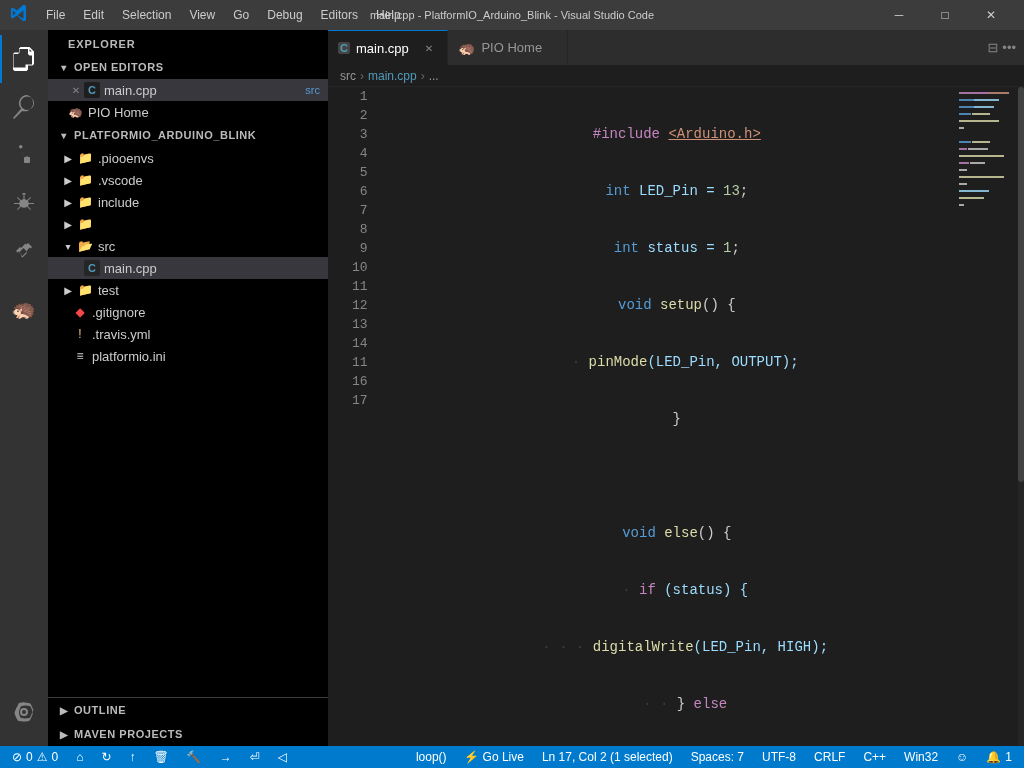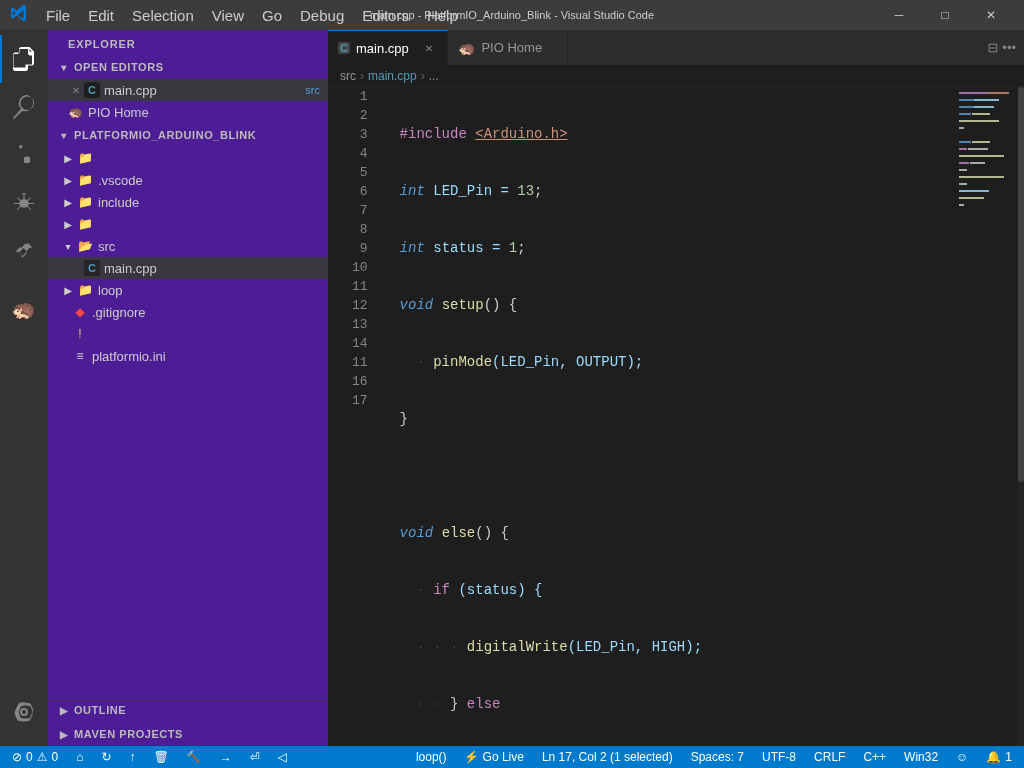--- a/index.html
+++ b/index.html
@@ -35,21 +35,21 @@
       font-size: 16px;
     }
     .titlebar-menus {
       display: flex;
       gap: 2px;
     }
     .titlebar-menu-item {
       padding: 2px 8px;
       cursor: pointer;
       color: #cccccc;
-      font-size: 15px;
+      font-size: 12px;
     }
     .titlebar-title {
       position: absolute;
       left: 50%;
       transform: translateX(-50%);
       color: #cccccc;
       font-size: 11px;
     }
     .titlebar-controls {
       display: flex;
@@ -105,21 +105,21 @@
       background: #0078d4;
     }
     .activity-bar-bottom {
       margin-top: auto;
       padding-bottom: 10px;
     }
 
     
     .sidebar {
       width: 280px;
-      background: #4c1d95;
+      background: #000000;
       display: flex;
       flex-direction: column;
       flex-shrink: 0;
       overflow: hidden;
     }
     .sidebar-header {
       padding: 8px 12px 5px 20px;
       font-size: 11px;
       font-weight: 700;
       letter-spacing: 0.08em;
@@ -304,24 +304,25 @@
       white-space: pre;
     }
     .code-content::-webkit-scrollbar { width: 8px; height: 8px; }
     .code-content::-webkit-scrollbar-track { background: #1e1e1e; }
     .code-content::-webkit-scrollbar-thumb { background: #424242; }
 
     .code-line {
       height: 19px;
       display: flex;
       align-items: center;
-    }
-
-    
-    .kw { color: #569cd6; font-style: italic; } 
+      justify-content: center;
+    }
+
+    
+    .kw { color: #569cd6; } 
     .kw2 { color: #c586c0; } 
     .fn { color: #dcdcaa; }
     .num { color: #b5cea8; }
     .inc { color: #c586c0; }
     .header { color: #ce9178; text-decoration: underline; }
     .punct { color: #cccccc; }
     .plain { color: #9cdcfe; }
 
     
     .minimap {
@@ -480,20 +481,21 @@
     <div class="explorer-section-header">
       <span class="chevron">▾</span>
       <span>PlatformIO_Arduino_Blink</span>
     </div>
 
     <div class="file-tree">
 
       <div class="tree-item" style="padding-left:12px;">
         <span class="chevron">▶</span>
         <span class="item-icon" style="color:#dcb67a;">📁</span>
+        <span class="item-label">.piooenvs</span>
       </div>
 
       <div class="tree-item" style="padding-left:12px;">
         <span class="chevron">▶</span>
         <span class="item-icon" style="color:#dcb67a;">📁</span>
         <span class="item-label">.vscode</span>
       </div>
 
       <div class="tree-item" style="padding-left:12px;">
         <span class="chevron">▶</span>
@@ -513,30 +515,31 @@
       </div>
 
       <div class="tree-item active" style="padding-left:36px;">
         <span class="item-icon" style="color:#519aba; font-weight:bold; font-size:11px; background:#252526; border-radius:2px; padding: 0 2px;">C</span>
         <span class="item-label">main.cpp</span>
       </div>
 
       <div class="tree-item" style="padding-left:12px;">
         <span class="chevron">▶</span>
         <span class="item-icon" style="color:#dcb67a;">📁</span>
-        <span class="item-label">loop</span>
+        <span class="item-label">test</span>
       </div>
 
       <div class="tree-item" style="padding-left:24px;">
         <span class="item-icon" style="color:#f44747;">◆</span>
         <span class="item-label">.gitignore</span>
       </div>
 
       <div class="tree-item" style="padding-left:24px;">
         <span class="item-icon" style="color:#e5c07b;">!</span>
+        <span class="item-label">.travis.yml</span>
       </div>
 
       <div class="tree-item" style="padding-left:24px;">
         <span class="item-icon" style="color:#cccccc;">≡</span>
         <span class="item-label">platformio.ini</span>
       </div>
     </div>
 
     <div class="sidebar-bottom">
       <div class="sidebar-section-header">

